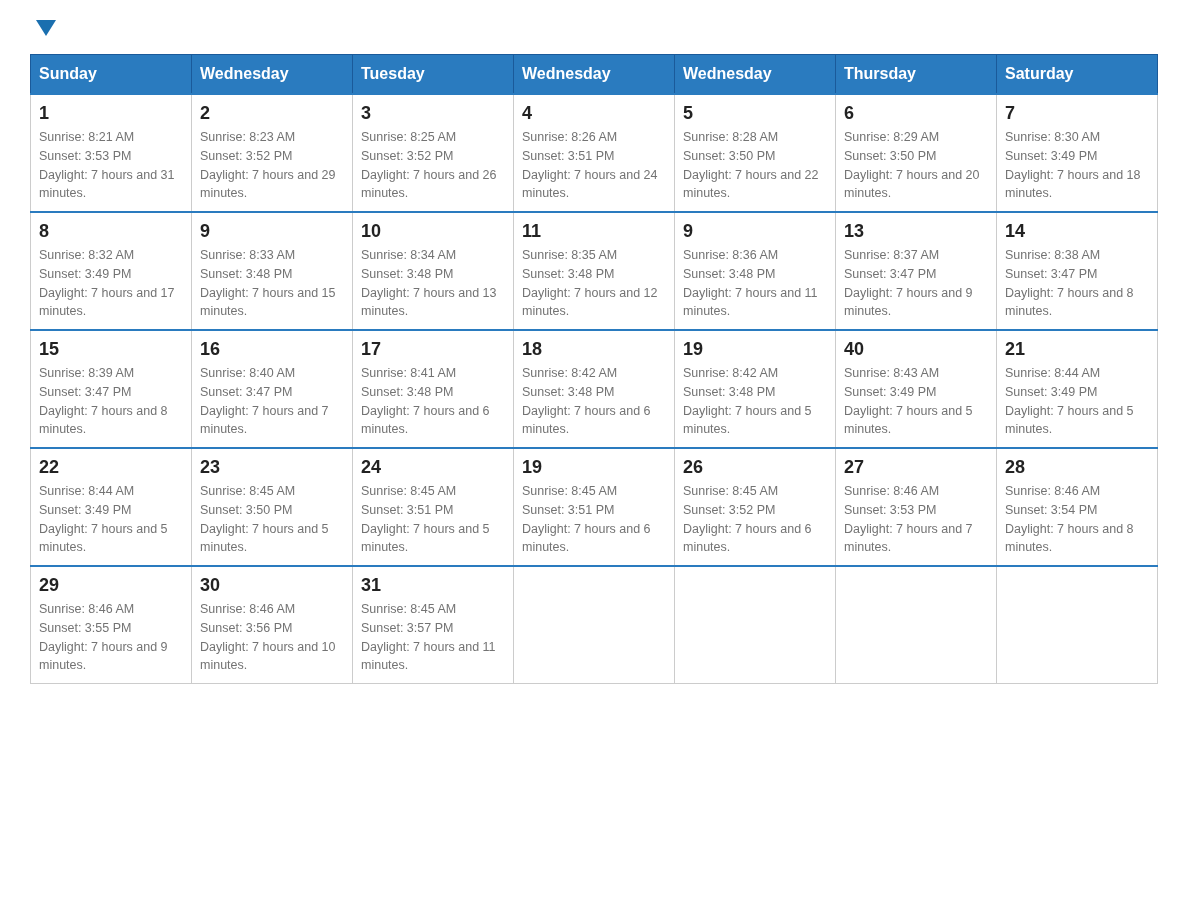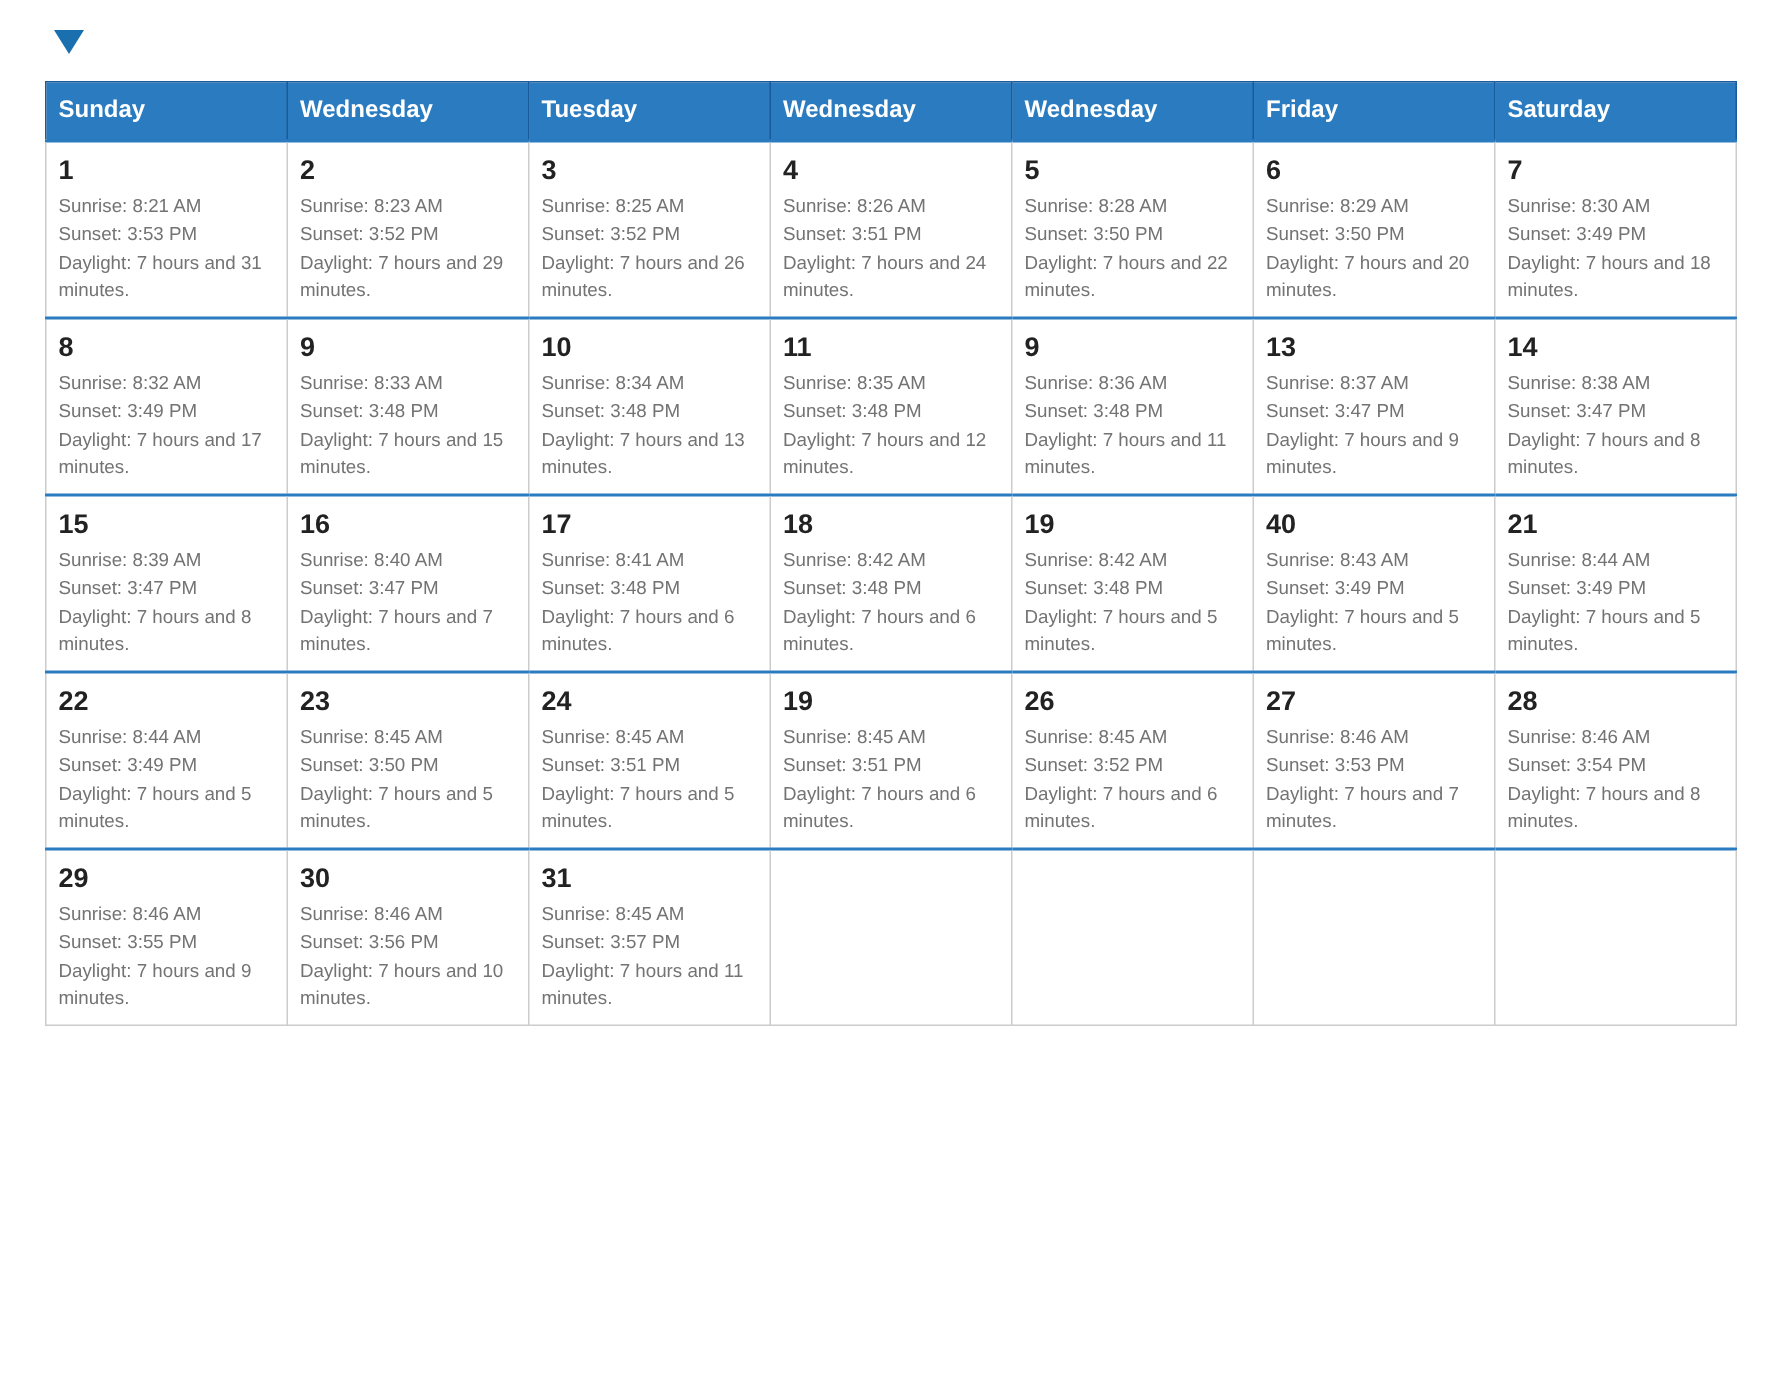--- a/index.html
+++ b/index.html
@@ -117,21 +117,21 @@
 </div>
 
 <table>
   <thead>
     <tr>
     <th>Sunday</th>
         <th>Wednesday</th>
         <th>Tuesday</th>
         <th>Wednesday</th>
         <th>Wednesday</th>
-        <th>Friday</th>
+        <th>Thursday</th>
         <th>Saturday</th>
       </tr>
   </thead>
   <tbody>
   <tr>
         <td>
         <span class="day-number">1</span>
         <span class="day-info">Sunrise: 8:21 AM<br>Sunset: 3:53 PM<br>Daylight: 7 hours and 31 minutes.</span>
       </td>
         <td>

